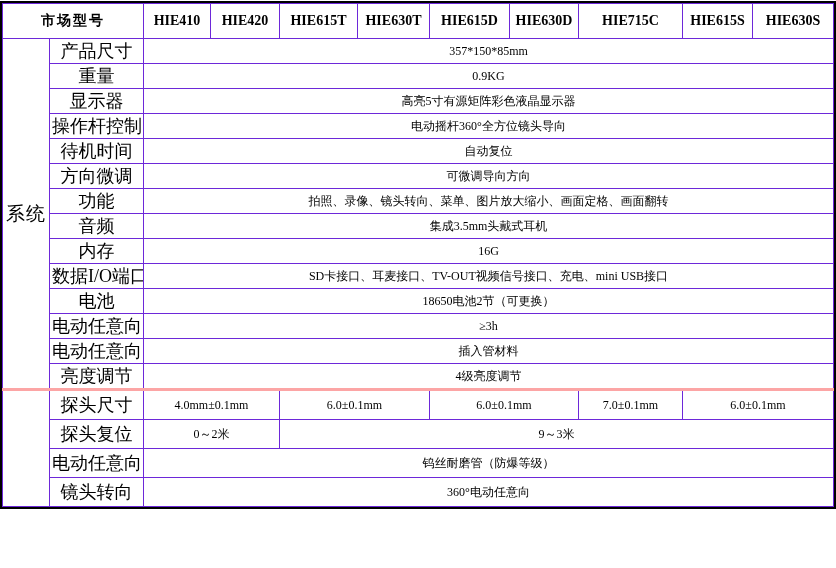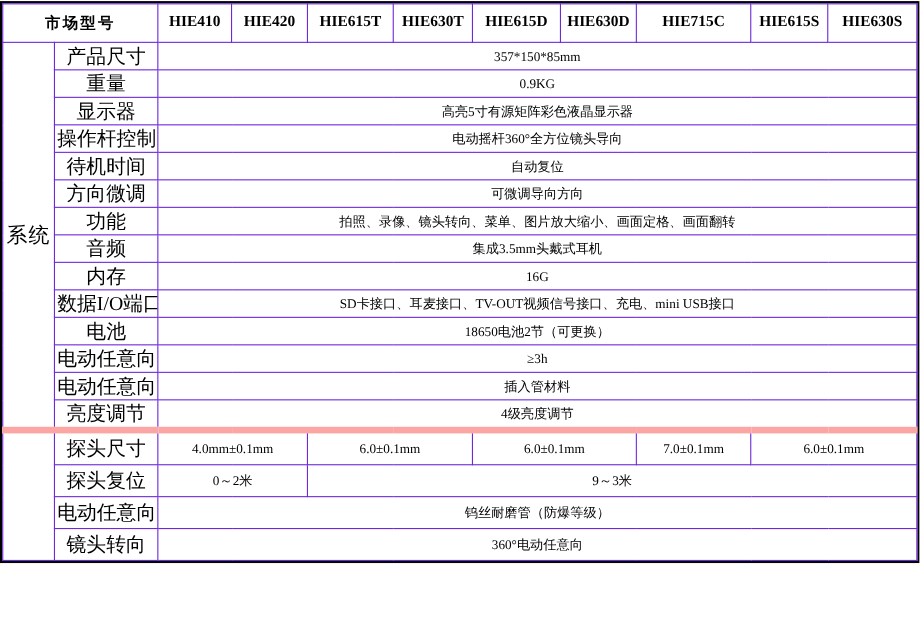--- a/index.html
+++ b/index.html
@@ -68,21 +68,21 @@
   th.corner {
     font-size: 16px;
     letter-spacing: 2px;
   }
   tr.sys-row td { height: 22px; }
   td.group-cell {
     font-size: 19px;
     letter-spacing: 1px;
   }
   tr.probe-row td { height: 28px; }
-  tr.section-start td { border-top: 6px solid #fca5a5; font-family: Liberation Serif, serif; }
+  tr.section-start td { border-top: 3px solid #fca5a5; font-family: Liberation Serif, serif; }
   td.row-label { font-size: 18px; }
   td.spec-value { font-size: 12px; }
 </style>
 </head>
 <body>
 
 <div class="sheet">
 
 
   <table class="spec">

